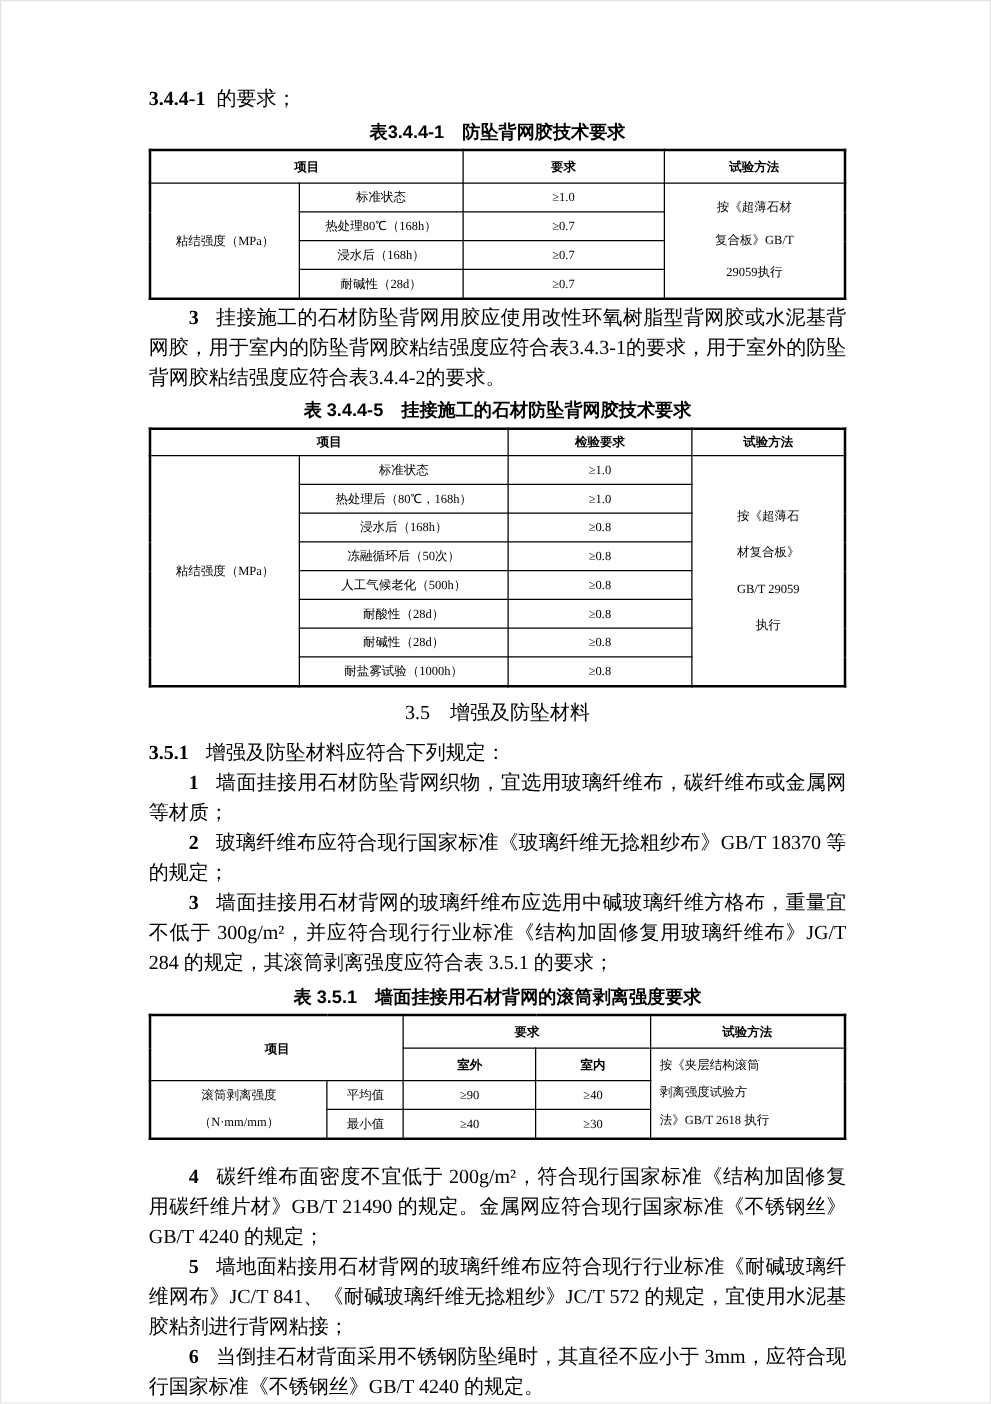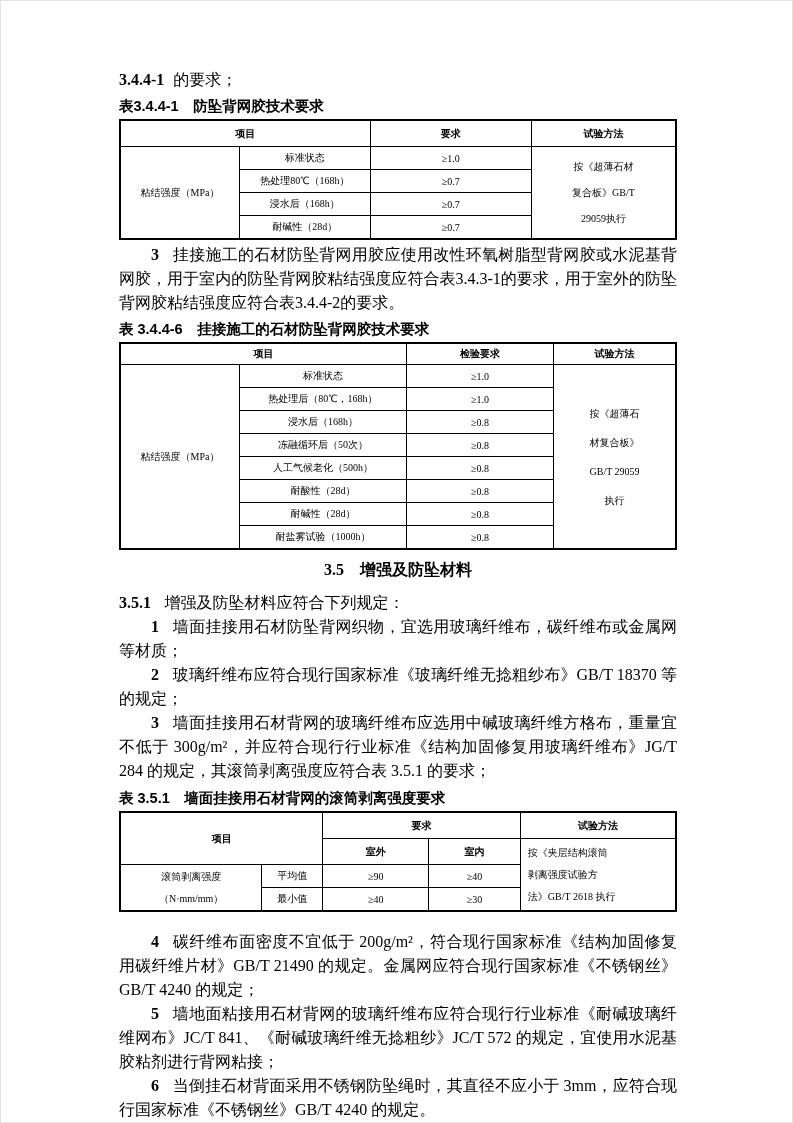--- a/index.html
+++ b/index.html
@@ -19,20 +19,21 @@
     margin:0;
     font-size:16px;
     line-height:24px;
     text-align:justify;
   }
   .intro{margin-bottom:2px;}
   .num-bold{font-weight:bold;margin-right:0.85em;}
   .para-indent{text-indent:2em;}
   .clause{margin:0;}
   .caption{
+    text-align:center;
     font-family:"Liberation Sans", sans-serif;
     font-weight:bold;
     font-size:14.5px;
     line-height:19px;
     margin:5px 0 3px 0;
   }
   table{
     border-collapse:collapse;
     width:100%;
     table-layout:fixed;
@@ -59,21 +60,21 @@
     text-align:left;
     padding-left:7px;
     vertical-align:middle;
   }
   .t3 .method-cell div{line-height:22px;}
   .label-cell div{line-height:22px;}
   .section-heading{
     text-align:center;
     font-size:16px;
     margin:10px 0 10px 0;
-    font-weight:bold;
+    font-weight:normal;
   }
   .section-heading .sec-num{font-family:"Liberation Serif", serif;margin-right:1em;}
   .section-heading .sec-title{font-family:"Liberation Sans", sans-serif;}
 </style>
 </head>
 <body>
 
 <div class="page">
 
   <p class="body-text intro"><span class="num-bold" style="margin-right:0.3em">3.4.4-1</span><span> 的要求；</span></p>
@@ -113,21 +114,21 @@
     </tr>
     <tr>
       <td>耐碱性（28d）</td>
       <td>≥0.7</td>
     </tr>
   </tbody>
     </table>
 
   <p class="body-text para-indent" style="margin-top:3px"><span class="num-bold">3</span><span>挂接施工的石材防坠背网用胶应使用改性环氧树脂型背网胶或水泥基背网胶，用于室内的防坠背网胶粘结强度应符合表3.4.3-1的要求，用于室外的防坠背网胶粘结强度应符合表3.4.4-2的要求。</span></p>
 
-  <div class="caption">表 3.4.4-6　挂接施工的石材防坠背网胶技术要求</div>
+  <div class="caption">表 3.4.4-5　挂接施工的石材防坠背网胶技术要求</div>
 
   <table class="t2">
     <colgroup>
         <col style="width:21.5%">
         <col style="width:30%">
         <col style="width:26.5%">
         <col style="width:22%">
       </colgroup>
     <tbody>
         <tr>

